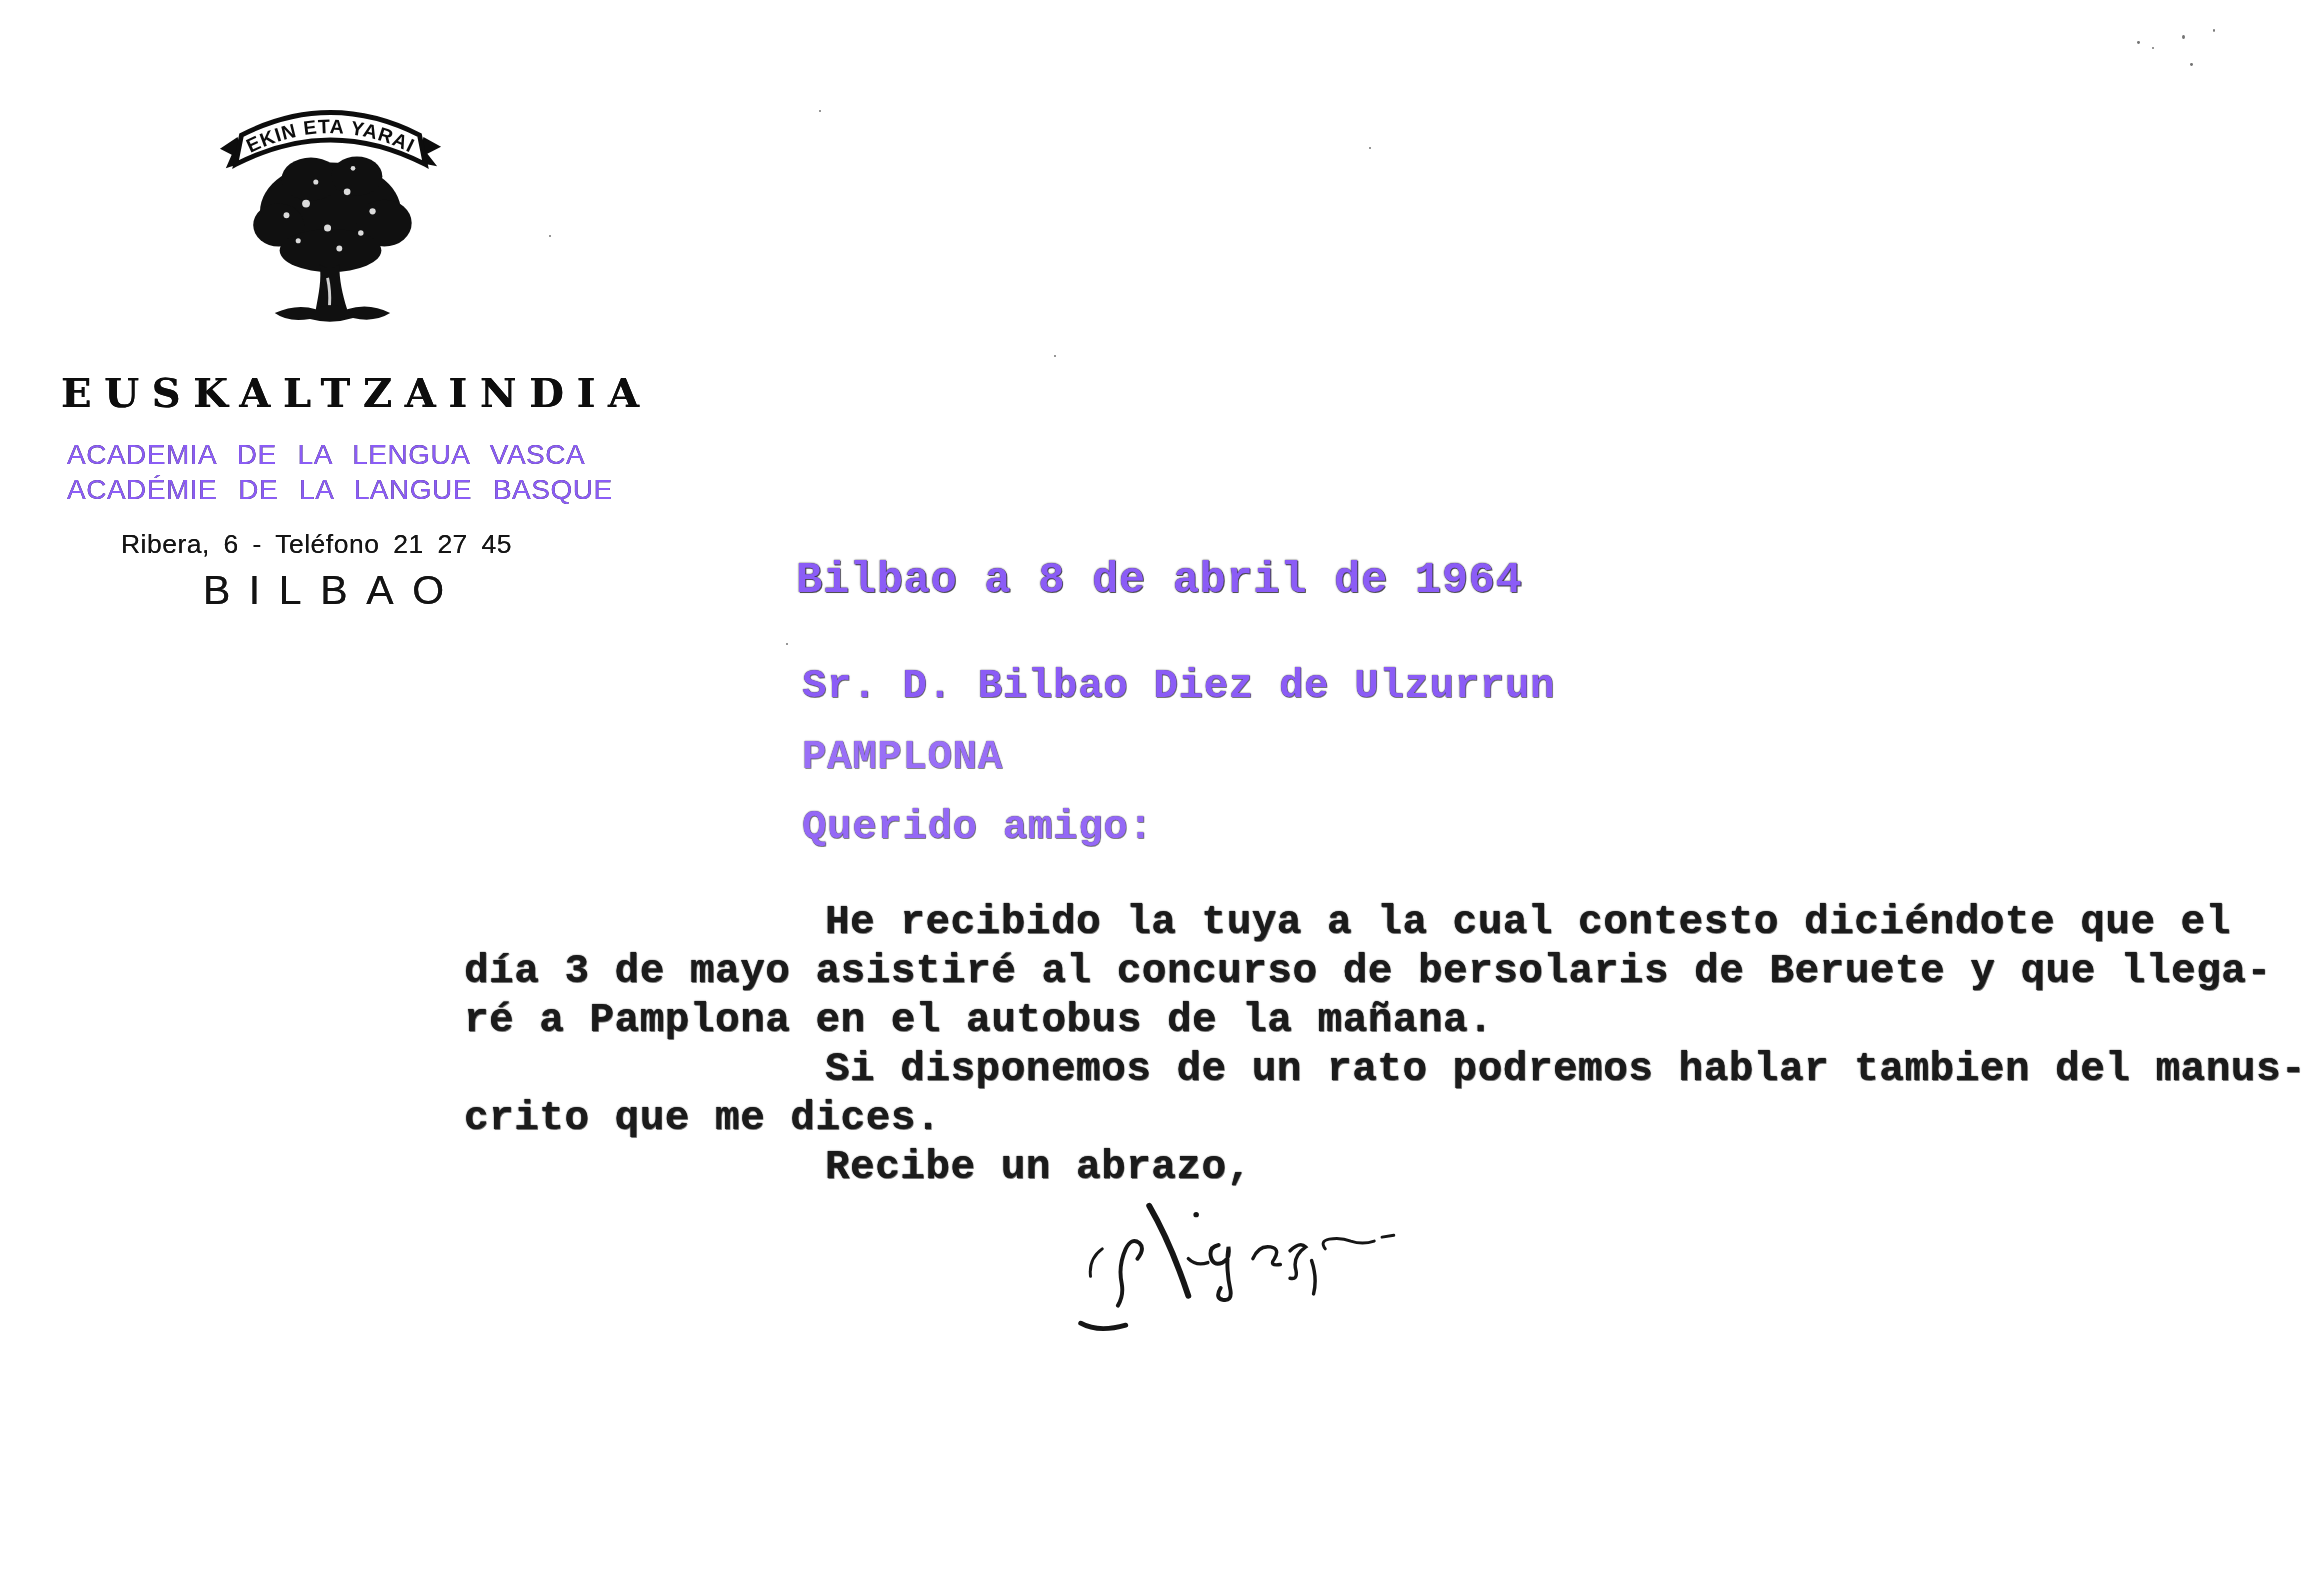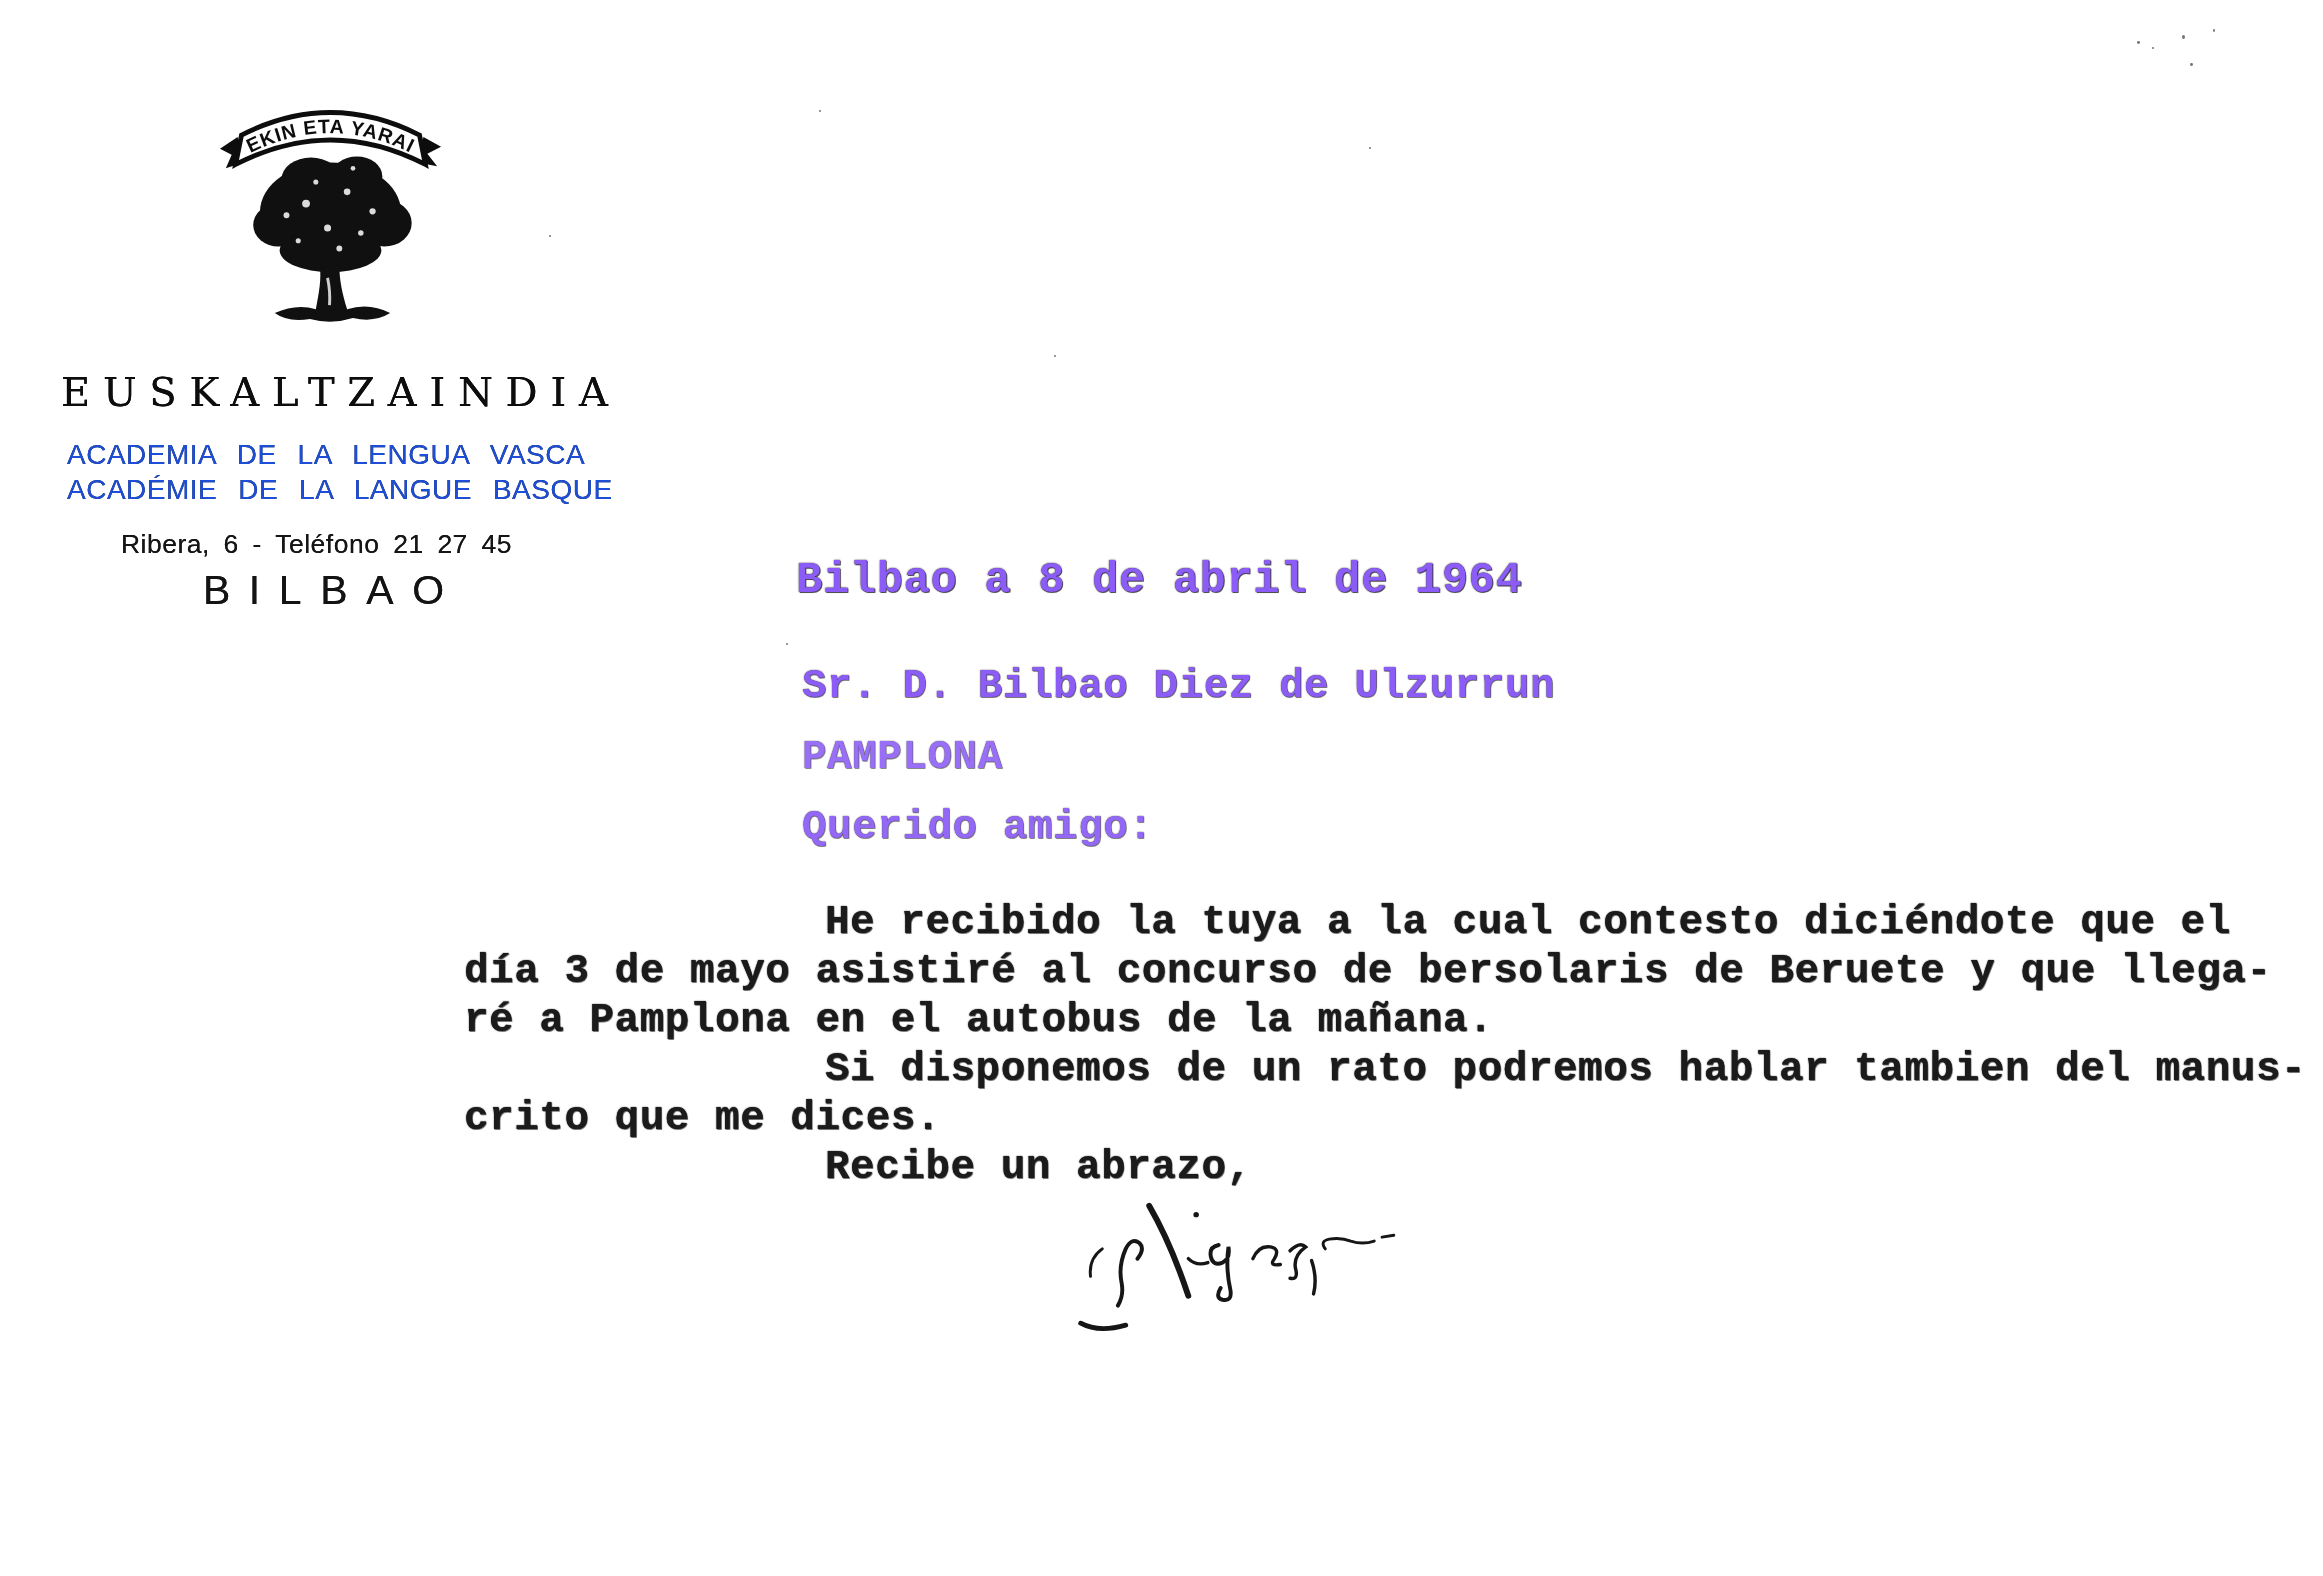--- a/index.html
+++ b/index.html
@@ -10,29 +10,29 @@
     background:#ffffff;
     overflow:hidden;
     font-family:"Liberation Sans",sans-serif;
     color:#111;
   }
   
   .logo-box{position:absolute;left:218px;top:86px;width:225px;height:239px;}
   .org-name{
     position:absolute;left:61px;top:369px;width:588px;
     font-family:"DejaVu Serif",serif;
-    font-size:40px;letter-spacing:12.7px;font-weight:400;
+    font-size:40px;letter-spacing:12.7px;font-weight:700;
     color:#0d0d0d;text-shadow:0 0 0.5px #000;
     white-space:nowrap;
   }
   .sub-line{
     position:absolute;left:67px;width:588px;
     font-family:"Liberation Sans",sans-serif;
     font-size:28px;letter-spacing:0.5px;word-spacing:12.7px;
-    color:#1d4ed8;text-shadow:0 0 0.6px #111;
+    color:#8b5cf6;text-shadow:0 0 0.6px #111;
     white-space:nowrap;
   }
   .sub-es{top:439px;}
   .sub-fr{top:474px;}
   .addr-line{
     position:absolute;left:69px;top:529px;width:495px;
     text-align:center;
     font-size:26.5px;word-spacing:5.9px;letter-spacing:0.5px;
     color:#151515;text-shadow:0 0 0.6px #222;
     white-space:nowrap;

